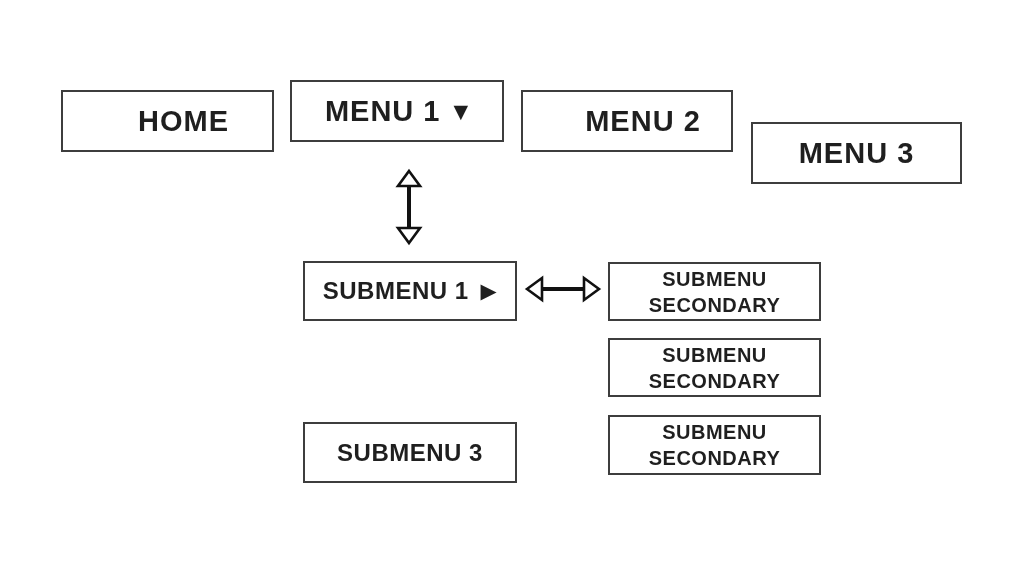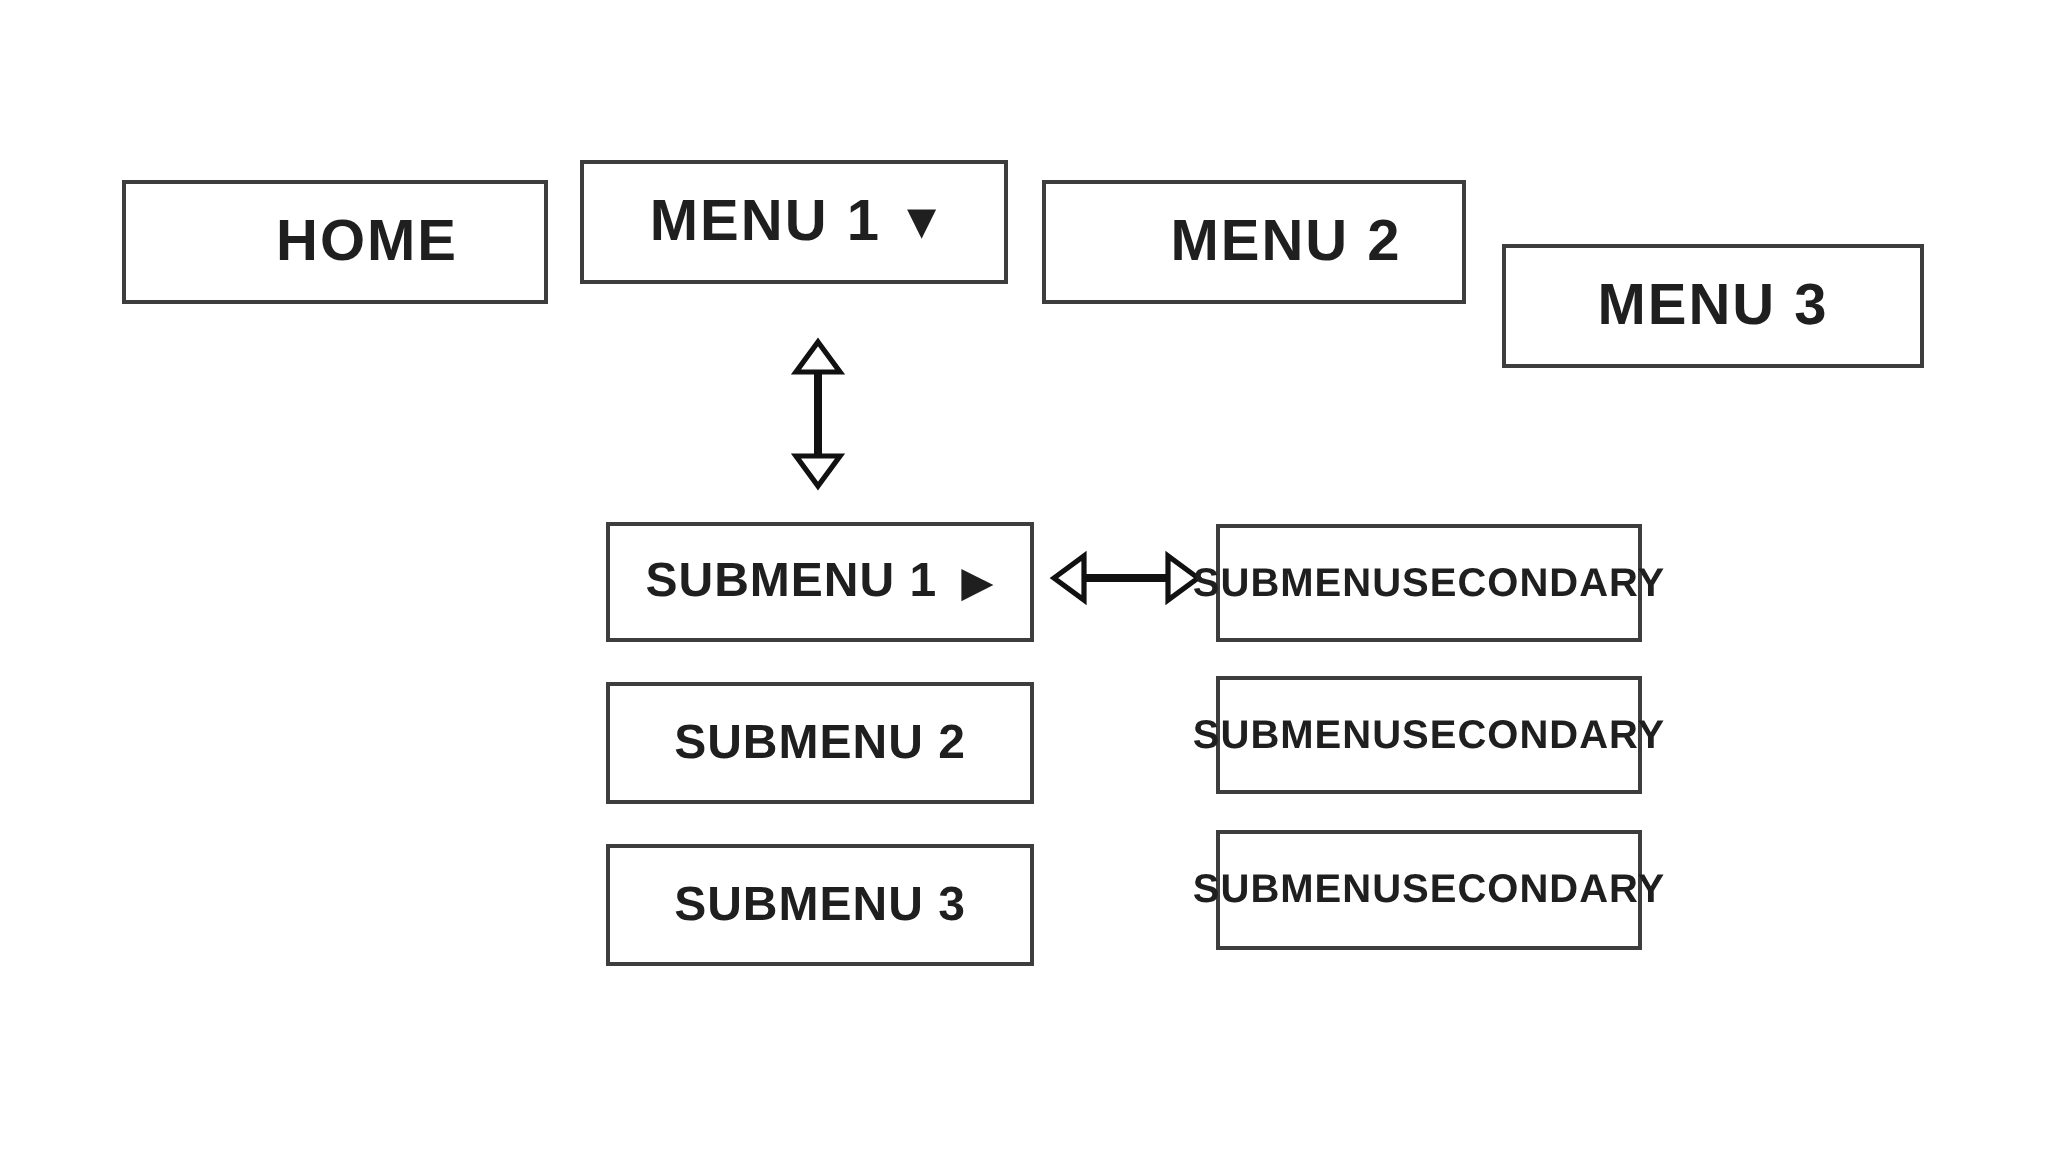--- a/index.html
+++ b/index.html
@@ -21,21 +21,21 @@
     justify-content: center;
     color: #1f1f1f;
     font-weight: bold;
     white-space: nowrap;
   }
   .box.top  { font-size: 29px; letter-spacing: 1px; }
   .box.sub  { font-size: 24px; letter-spacing: 0.5px; }
   .box.sec  {
     font-size: 20px;
     letter-spacing: 0.5px;
-    flex-direction: row;
+    flex-direction: column;
     line-height: 26px;
     text-align: center;
     white-space: normal;
   }
   .caret-down {
     font-family: "DejaVu Sans", sans-serif;
     font-size: 19px;
     margin-left: 13px;
     color: #1f1f1f;
   }
@@ -88,23 +88,20 @@
     <line x1="15" y1="15" x2="15" y2="63" stroke="#111111" stroke-width="4"></line>
     <polygon points="15,3 26,18 4,18" fill="#ffffff" stroke="#111111" stroke-width="2.6"></polygon>
     <polygon points="15,75 26,60 4,60" fill="#ffffff" stroke="#111111" stroke-width="2.6"></polygon>
   </svg>
 
   <div class="box sub b-sub1">
     <span>SUBMENU 1</span>
     <span class="caret-right">▶</span>
   </div>
 
-  <div class="box sub b-sub2">
-    <span>SUBMENU 2</span>
-  </div>
 
   <div class="box sub b-sub3">
     <span>SUBMENU 3</span>
   </div>
 
   <svg class="h-arrow" width="78" height="30" viewBox="0 0 78 30">
     <line x1="15" y1="15" x2="63" y2="15" stroke="#111111" stroke-width="4"></line>
     <polygon points="3,15 18,4 18,26" fill="#ffffff" stroke="#111111" stroke-width="2.6"></polygon>
     <polygon points="75,15 60,4 60,26" fill="#ffffff" stroke="#111111" stroke-width="2.6"></polygon>
   </svg>

